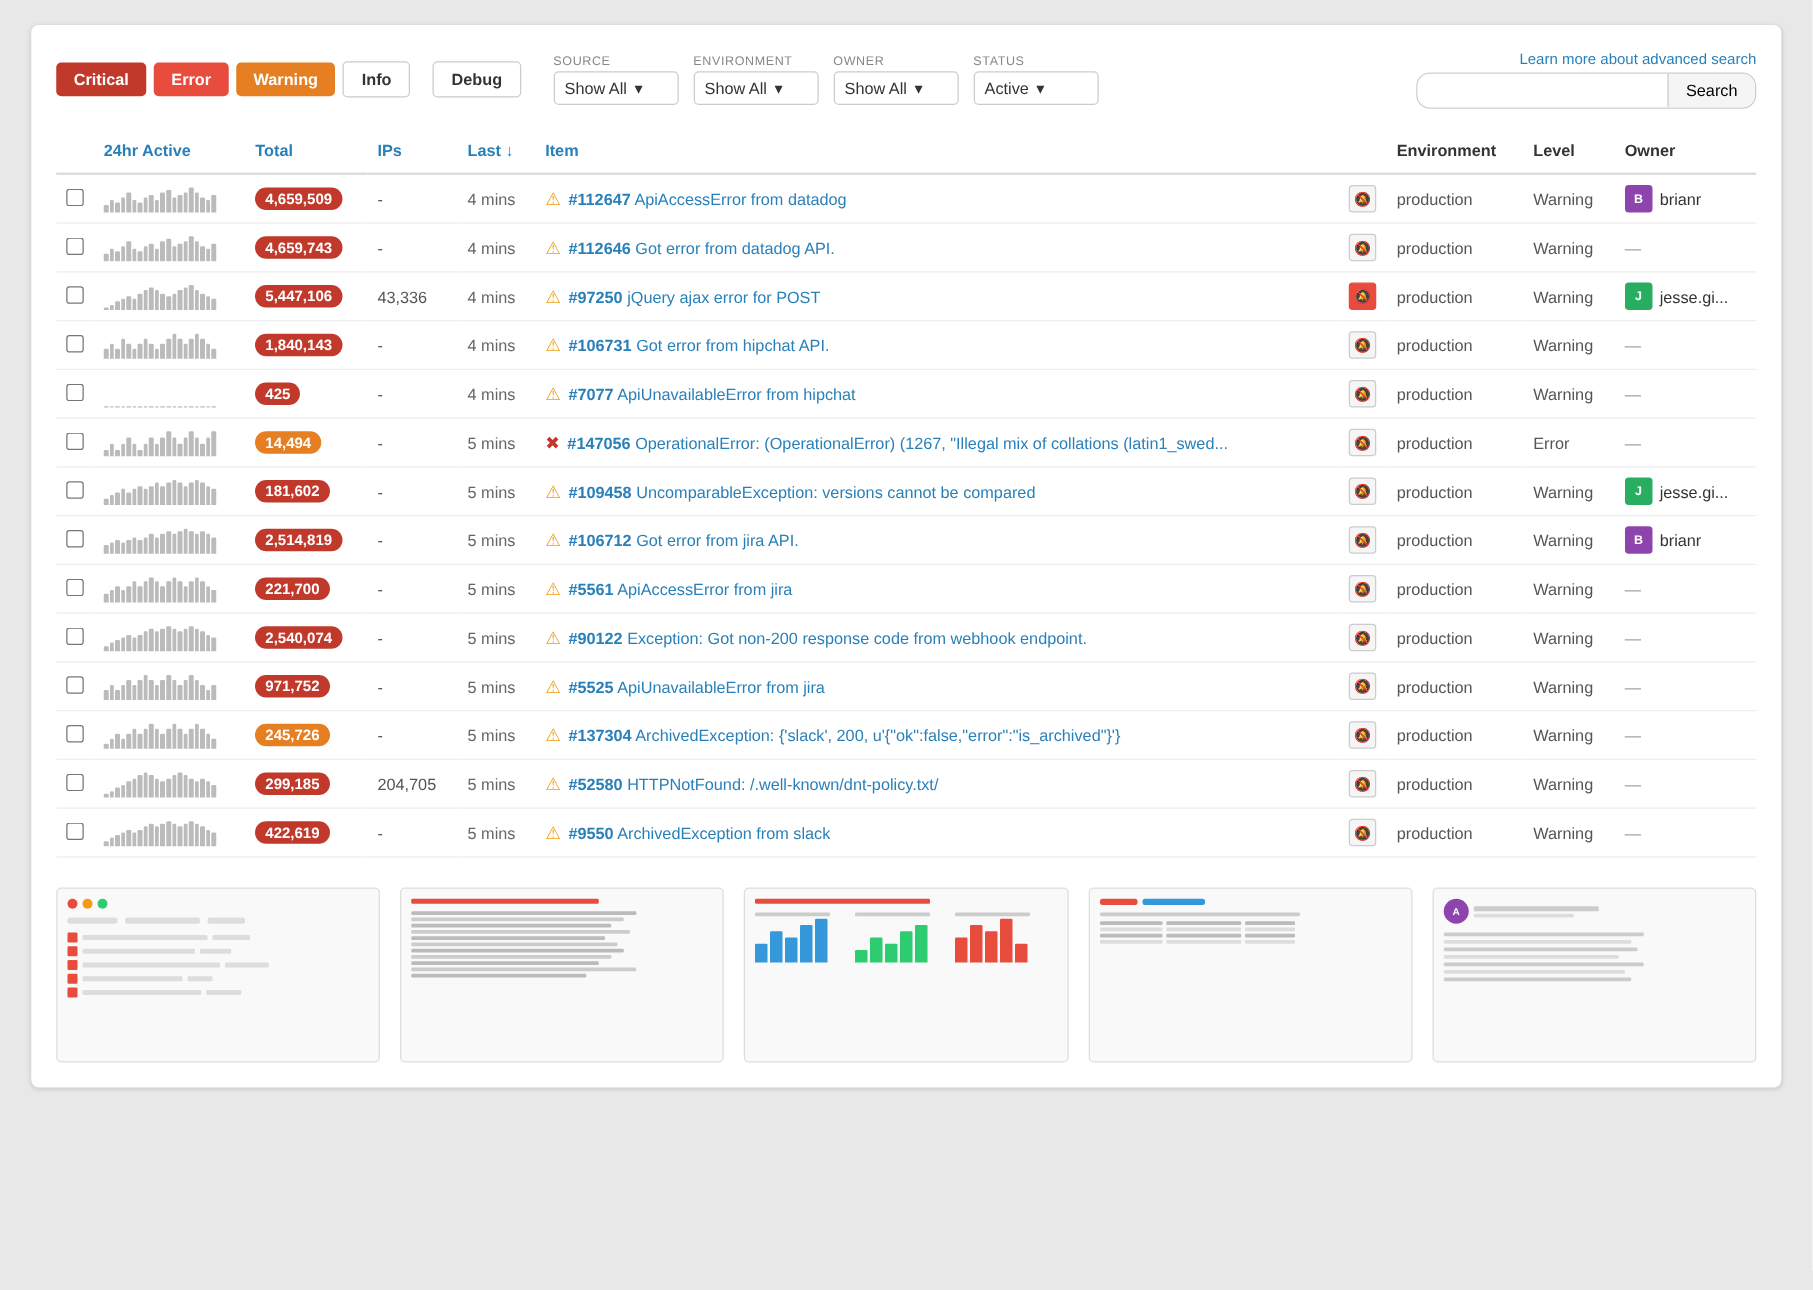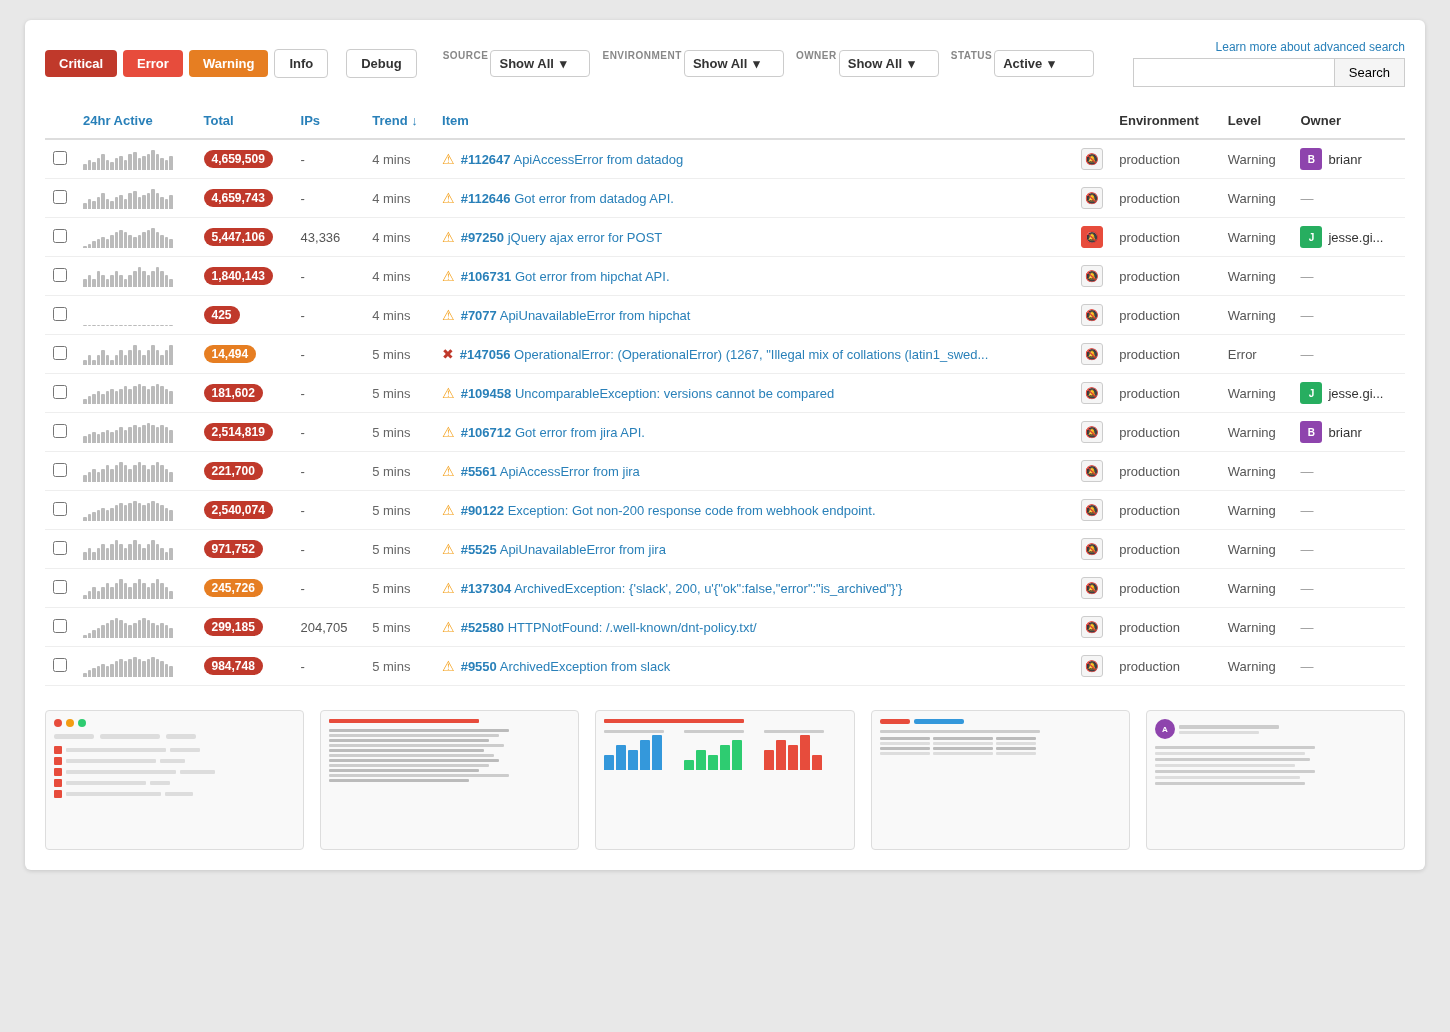--- a/index.html
+++ b/index.html
@@ -39,24 +39,23 @@
 
     .filter-group {
       display: flex;
       align-items: center;
       gap: 12px;
       margin-left: 20px;
       flex: 1;
     }
     .filter-item {
       display: flex;
-      flex-direction: row;
+      flex-direction: column;
       align-items: flex-start;
       gap: 2px;
-      font-weight: bold;
     }
     .filter-label {
       font-size: 10px;
       color: #888;
       text-transform: uppercase;
       letter-spacing: 0.5px;
     }
     .filter-select {
       display: flex;
       align-items: center;
@@ -79,21 +78,21 @@
     }
     .advanced-link {
       font-size: 12px;
       color: #2980b9;
       text-decoration: none;
       cursor: pointer;
     }
     .search-box {
       display: flex;
       border: 1px solid #ccc;
-      border-radius: 0;
+      border-radius: 11px;
       overflow: hidden;
       justify-content: space-between;
     }
     .search-input {
       border: none;
       outline: none;
       padding: 6px 10px;
       font-size: 13px;
       width: 200px;
     }
@@ -308,21 +307,21 @@
     </div>
   </div>
 
   <table class="errors-table">
     <thead>
       <tr>
         <th style="width:20px"></th>
         <th>24hr Active</th>
         <th>Total</th>
         <th>IPs</th>
-        <th>Trend ↓</th>
+        <th>Last ↓</th>
         <th>Item</th>
         <th style="width:30px"></th>
         <th class="dark">Environment</th>
         <th class="dark">Level</th>
         <th class="dark">Owner</th>
       </tr>
     </thead>
     <tbody id="table-body">
     <tr>
           <td><input type="checkbox" class="cb" style=""></td>
@@ -883,21 +882,21 @@
               <span style="height:18px;background:#bbb;width:4px;display:inline-block;border-radius:1px 1px 0 0;"></span>
               <span style="height:16px;background:#bbb;width:4px;display:inline-block;border-radius:1px 1px 0 0;"></span>
               <span style="height:18px;background:#bbb;width:4px;display:inline-block;border-radius:1px 1px 0 0;"></span>
               <span style="height:20px;background:#bbb;width:4px;display:inline-block;border-radius:1px 1px 0 0;"></span>
               <span style="height:18px;background:#bbb;width:4px;display:inline-block;border-radius:1px 1px 0 0;"></span>
               <span style="height:16px;background:#bbb;width:4px;display:inline-block;border-radius:1px 1px 0 0;"></span>
               <span style="height:13px;background:#bbb;width:4px;display:inline-block;border-radius:1px 1px 0 0;"></span>
               <span style="height:11px;background:#bbb;width:4px;display:inline-block;border-radius:1px 1px 0 0;"></span>
             </div>
           </td>
-          <td><span class="total-badge badge-red">984,748</span></td>
+          <td><span class="total-badge badge-red">422,619</span></td>
           <td class="ips-col">-</td>
           <td class="last-col">5 mins</td>
           <td>
             <div class="item-cell">
               <span class="warning-icon">⚠</span>
               <a class="item-link"><strong>#9550</strong> ArchivedException from slack</a>
             </div>
           </td>
           <td><span class="mute-icon">🔕</span></td>
           <td class="env-col">production</td>

